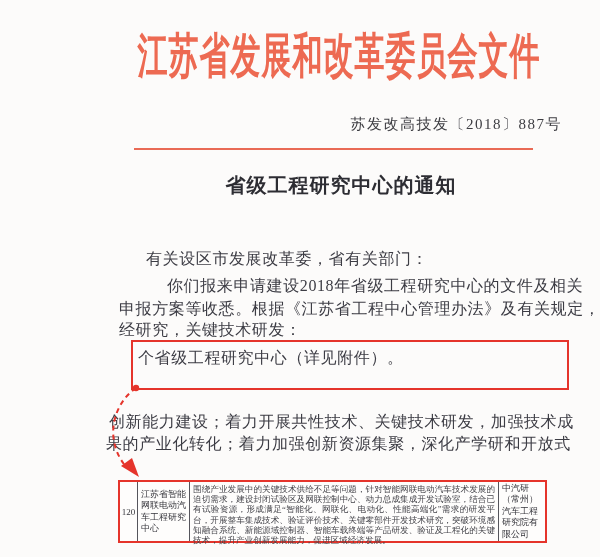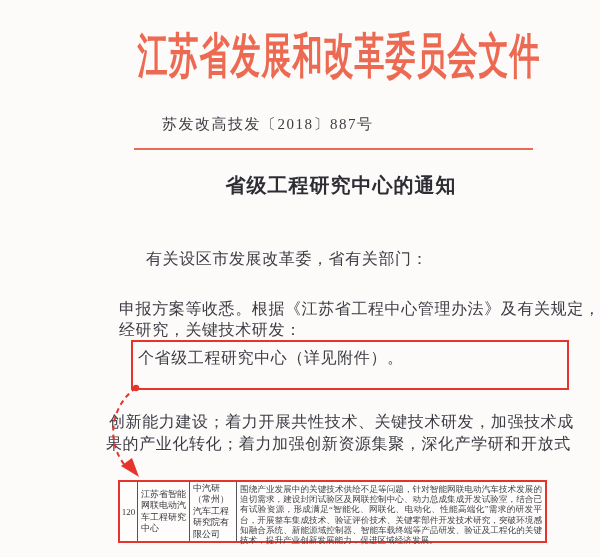--- a/index.html
+++ b/index.html
@@ -16,21 +16,21 @@
     position:absolute;left:40px;top:24px;width:560px;
     text-align:center;
     font-size:30px;font-weight:bold;color:#ed6a52;
     letter-spacing:1px;white-space:nowrap;
     transform:scaleY(1.6);transform-origin:center top;
   }
 
   
   .doc-number{
     position:absolute;left:143px;top:115px;width:400px;
-    text-align:left;font-size:15px;color:#3d3d42;letter-spacing:1.5px;
+    text-align:right;font-size:15px;color:#3d3d42;letter-spacing:1.5px;
     white-space:nowrap;
   }
 
   .red-line{
     position:absolute;left:115px;top:148px;width:399px;height:2px;
     background:#e96a55;
   }
 
   
   .notice-title{
@@ -82,34 +82,35 @@
 
   <div class="doc-number">苏发改高技发〔2018〕887号</div>
 
   <div class="red-line"></div>
 
   <div class="notice-title">
     <div>省级工程研究中心的通知</div>
   </div>
 
   <div class="bline" style="left:127px;top:249px;">有关设区市发展改革委，省有关部门：</div>
+  <div class="bline" style="left:148px;top:276px;">你们报来申请建设2018年省级工程研究中心的文件及相关</div>
   <div class="bline" style="left:100px;top:299px;">申报方案等收悉。根据《江苏省工程中心管理办法》及有关规定，</div>
   <div class="bline" style="left:100px;top:320px;">经研究，关键技术研发：</div>
   <div class="bline" style="left:119px;top:348px;">个省级工程研究中心（详见附件）。</div>
   <div class="bline" style="left:90px;top:412px;">创新能力建设；着力开展共性技术、关键技术研发，加强技术成</div>
   <div class="bline" style="left:87px;top:434px;">果的产业化转化；着力加强创新资源集聚，深化产学研和开放式</div>
 
   <div class="highlight-box"></div>
 
   <svg class="arrow-svg" viewBox="0 0 60 100" xmlns="http://www.w3.org/2000/svg">
     <circle cx="37" cy="6" r="3.2" fill="#e5342b"></circle>
     <path d="M37,6 C14,22 4,58 28,86" fill="none" stroke="#e5342b" stroke-width="2" stroke-dasharray="5,4"></path>
     <path d="M40,95 L22,84 L33,76 Z" fill="#e5342b"></path>
   </svg>
 
   <div class="attach-table">
     <div class="cell cell-no">120</div>
     <div class="cell cell-name">江苏省智能网联电动汽车工程研究中心</div>
+    <div class="cell cell-desc">围绕产业发展中的关键技术供给不足等问题，针对智能网联电动汽车技术发展的迫切需求，建设封闭试验区及网联控制中心、动力总成集成开发试验室，结合已有试验资源，形成满足“智能化、网联化、电动化、性能高端化”需求的研发平台，开展整车集成技术、验证评价技术、关键零部件开发技术研究，突破环境感知融合系统、新能源域控制器、智能车载终端等产品研发、验证及工程化的关键技术，提升产业创新发展能力，促进区域经济发展。</div>
     <div class="cell cell-company">中汽研（常州）汽车工程研究院有限公司</div>
-    <div class="cell cell-desc">围绕产业发展中的关键技术供给不足等问题，针对智能网联电动汽车技术发展的迫切需求，建设封闭试验区及网联控制中心、动力总成集成开发试验室，结合已有试验资源，形成满足“智能化、网联化、电动化、性能高端化”需求的研发平台，开展整车集成技术、验证评价技术、关键零部件开发技术研究，突破环境感知融合系统、新能源域控制器、智能车载终端等产品研发、验证及工程化的关键技术，提升产业创新发展能力，促进区域经济发展。</div>
   </div>
 
 </div>
 
 </body></html>

